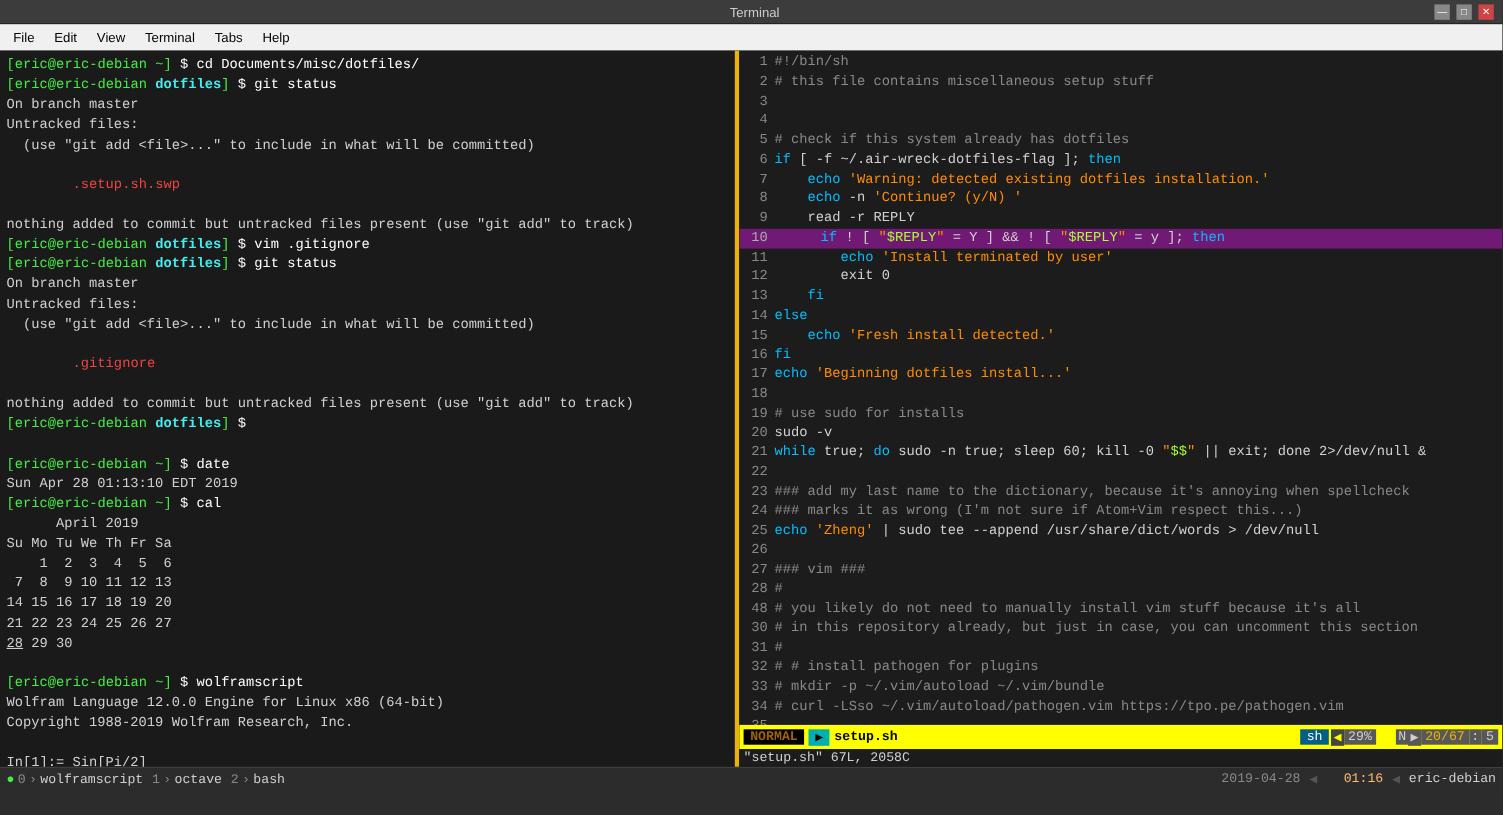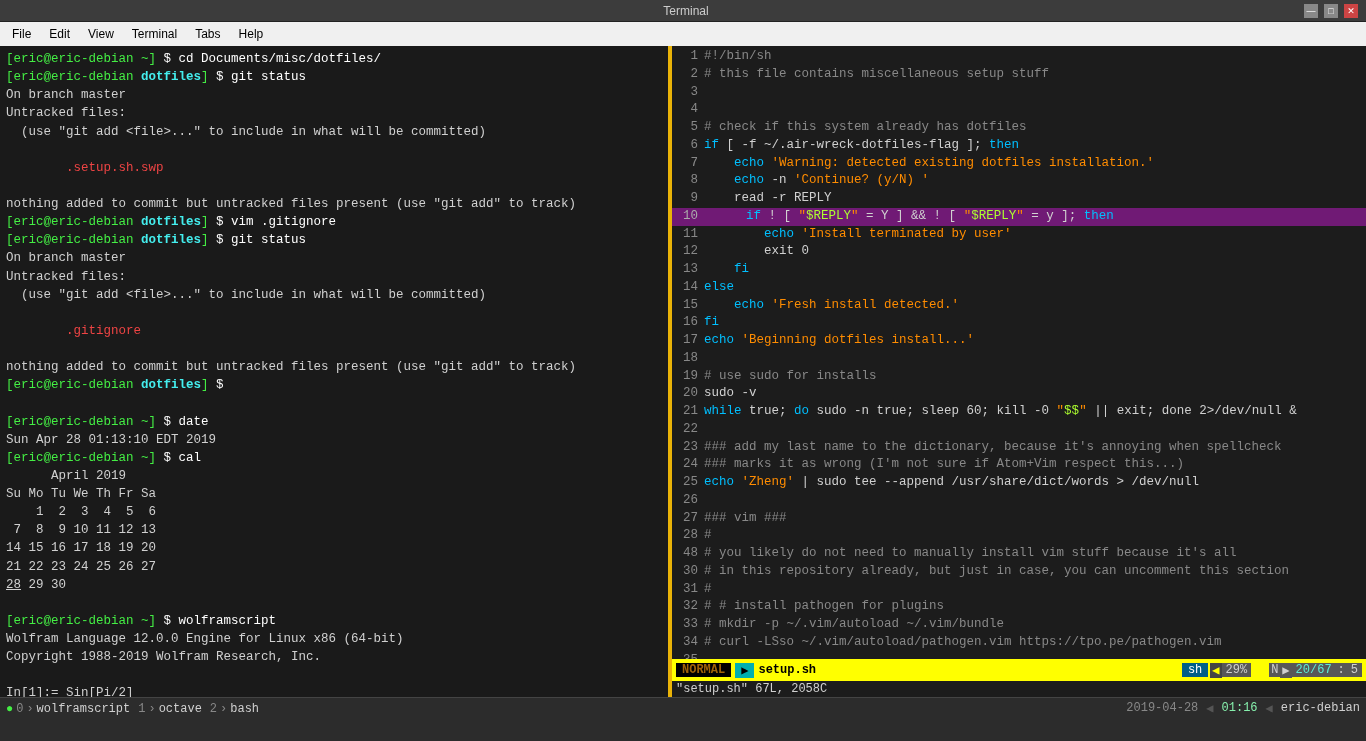--- a/index.html
+++ b/index.html
@@ -462,21 +462,21 @@
     <div id="vim-statusbar">
       <span id="vim-mode">NORMAL</span>
       <span style="background:#00afaf;color:#000;padding:0 6px;">▶</span>
       <span id="vim-filename" style="margin-left:4px;color:#000;font-weight:bold;">setup.sh</span>
       <span style="flex:1;"></span>
       <span id="vim-filetype" style="background:#005f87;color:#fff;padding:0 6px;margin-right:2px;">sh</span>
       <span style="background:#444;color:#ffff00;padding:0 2px;">◀</span>
       <span id="vim-percent" style="background:#585858;color:#d0d0d0;padding:0 4px;">29%</span>
       <span style="background:#585858;color:#d0d0d0;padding:0 2px;">N</span>
       <span style="background:#585858;color:#d0d0d0;padding:0 2px;">▶</span>
-      <span id="vim-lineinfo" style="background:#585858;color:#5eead4;padding:0 4px;">20/67</span>
+      <span id="vim-lineinfo" style="background:#585858;color:#eab308;padding:0 4px;">20/67</span>
       <span style="background:#585858;color:#d0d0d0;padding:0 2px;">:</span>
       <span style="background:#585858;color:#d0d0d0;padding:0 4px;">5</span>
     </div>
 
     <div id="vim-msgline">
       <span>"setup.sh" 67L, 2058C</span>
     </div>
   </div>
 </div>
 
@@ -487,17 +487,17 @@
   <span style="color:#d0d0d0;">wolframscript</span>
   <span style="color:#888;margin-left:8px;">1</span>
   <span style="color:#888;margin:0 3px;">›</span>
   <span style="color:#d0d0d0;">octave</span>
   <span style="color:#888;margin-left:8px;">2</span>
   <span style="color:#888;margin:0 3px;">›</span>
   <span style="color:#d0d0d0;">bash</span>
   <div class="status-right">
     <span style="color:#888;">2019-04-28</span>
     <span style="color:#555;">◀</span>
-    <span style="color:#86efac;">01:16</span>
+    <span style="color:#fdba74;margin-left:16px;">01:16</span>
     <span style="color:#555;">◀</span>
     <span style="color:#d0d0d0;">eric-debian</span>
   </div>
 </div>
 
 </body></html>

